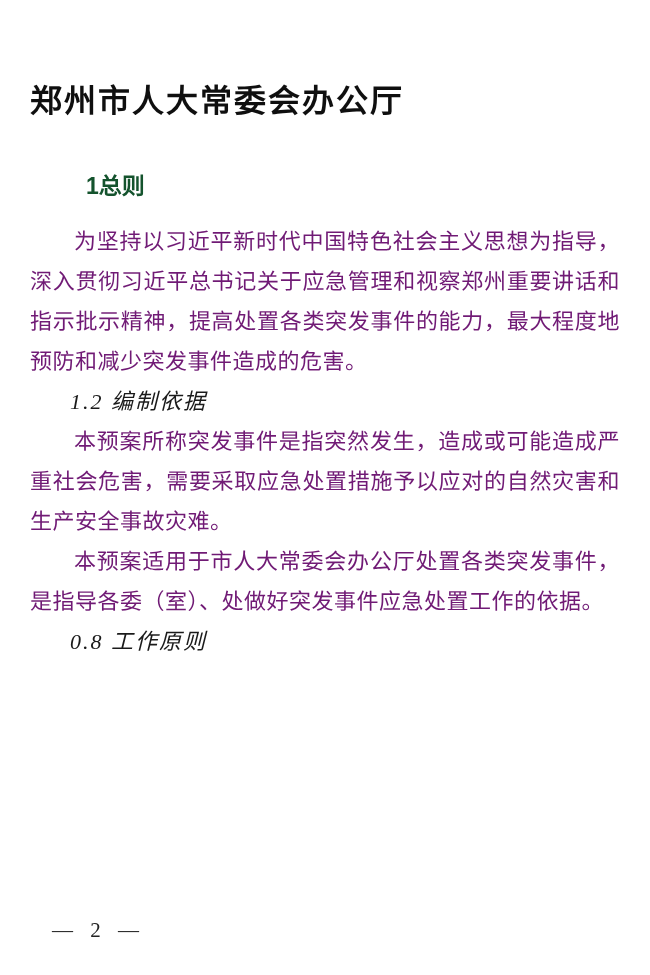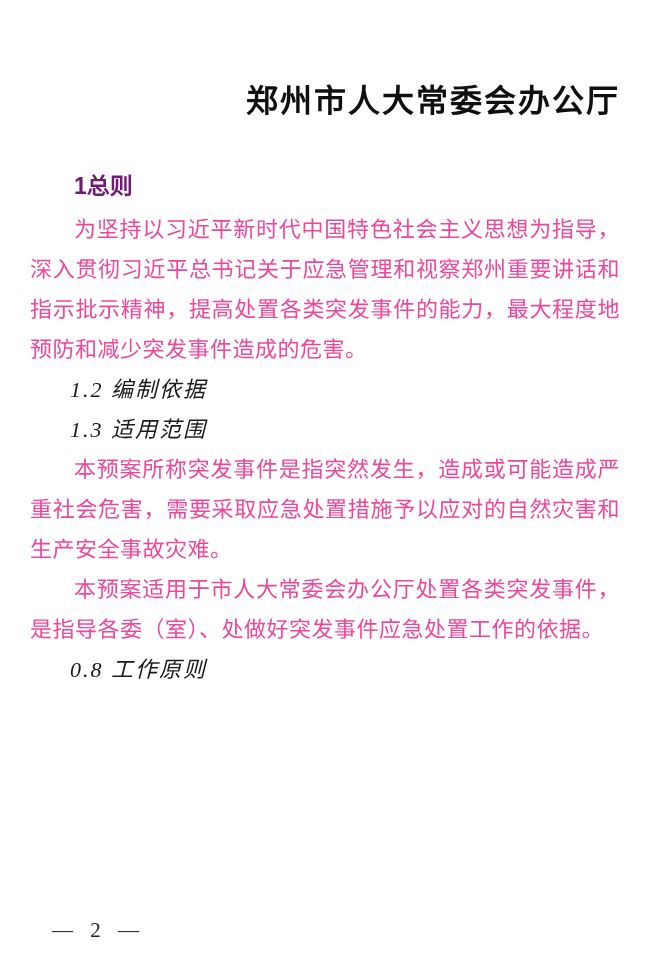--- a/index.html
+++ b/index.html
@@ -13,55 +13,55 @@
     height: 975px;
     background: #ffffff;
     box-sizing: border-box;
     padding: 76px 30px 0 30px;
     overflow: hidden;
     font-family: "Liberation Serif", "DejaVu Serif", serif;
     color: #141414;
   }
   .doc-title {
     margin: 0 0 40px 0;
-    text-align: right;
+    text-align: left;
     font-size: 32px;
     font-weight: bold;
     line-height: 50px;
     letter-spacing: 2px;
     color: #0f0f0f;
     font-family: "Liberation Serif", "DejaVu Serif", serif;
   }
   .chapter-heading {
-    margin: 4px;
+    margin: 16px;
     padding-left: 40px;
     font-size: 23px;
     font-weight: bold;
     line-height: 40px;
     font-family: "Liberation Sans", "DejaVu Sans", sans-serif;
-    color: #701a75;
+    color: #14532d;
   }
   .section-heading {
     margin: 0;
     padding-left: 40px;
     font-size: 22px;
     font-weight: normal;
     font-style: italic;
     line-height: 40px;
     letter-spacing: 2px;
     color: #1a1a1a;
   }
   .body-para {
     margin: 0;
     font-size: 22px;
     line-height: 40px;
     text-align: justify;
     text-indent: 44px;
     letter-spacing: 0.5px;
-    color: #ec4899;
+    color: #701a75;
   }
   .page-number {
     position: absolute;
     left: 52px;
     top: 918px;
     font-size: 21px;
     letter-spacing: 6px;
     color: #222222;
     font-family: "Liberation Serif", "DejaVu Serif", serif;
   }
@@ -76,21 +76,20 @@
   </h1>
 
   <h2 class="chapter-heading">1总则</h2>
 
 
   <p class="body-para">为坚持以习近平新时代中国特色社会主义思想为指导，深入贯彻习近平总书记关于应急管理和视察郑州重要讲话和指示批示精神，提高处置各类突发事件的能力，最大程度地预防和减少突发事件造成的危害。</p>
 
   <h3 class="section-heading">1.2  编制依据</h3>
 
 
-  <h3 class="section-heading">1.3  适用范围</h3>
 
   <p class="body-para">本预案所称突发事件是指突然发生，造成或可能造成严重社会危害，需要采取应急处置措施予以应对的自然灾害和生产安全事故灾难。</p>
 
   <p class="body-para">本预案适用于市人大常委会办公厅处置各类突发事件，是指导各委（室）、处做好突发事件应急处置工作的依据。</p>
 
   <h3 class="section-heading">0.8  工作原则</h3>
 
   <div class="page-number">— 2 —</div>
 
 </div>

